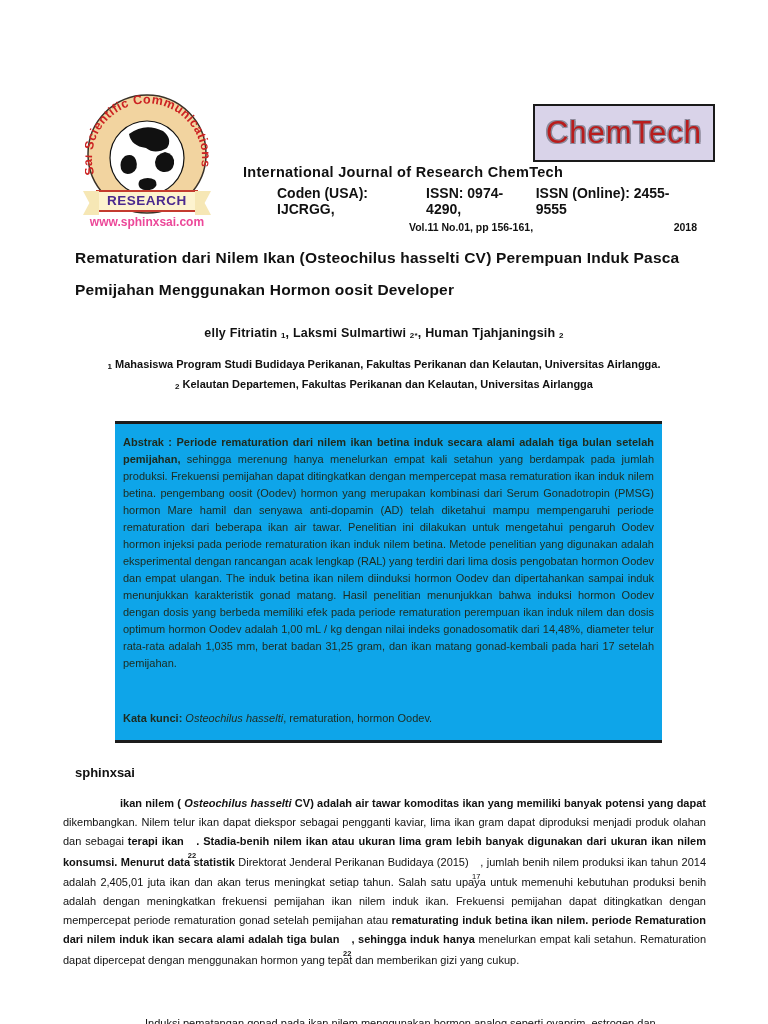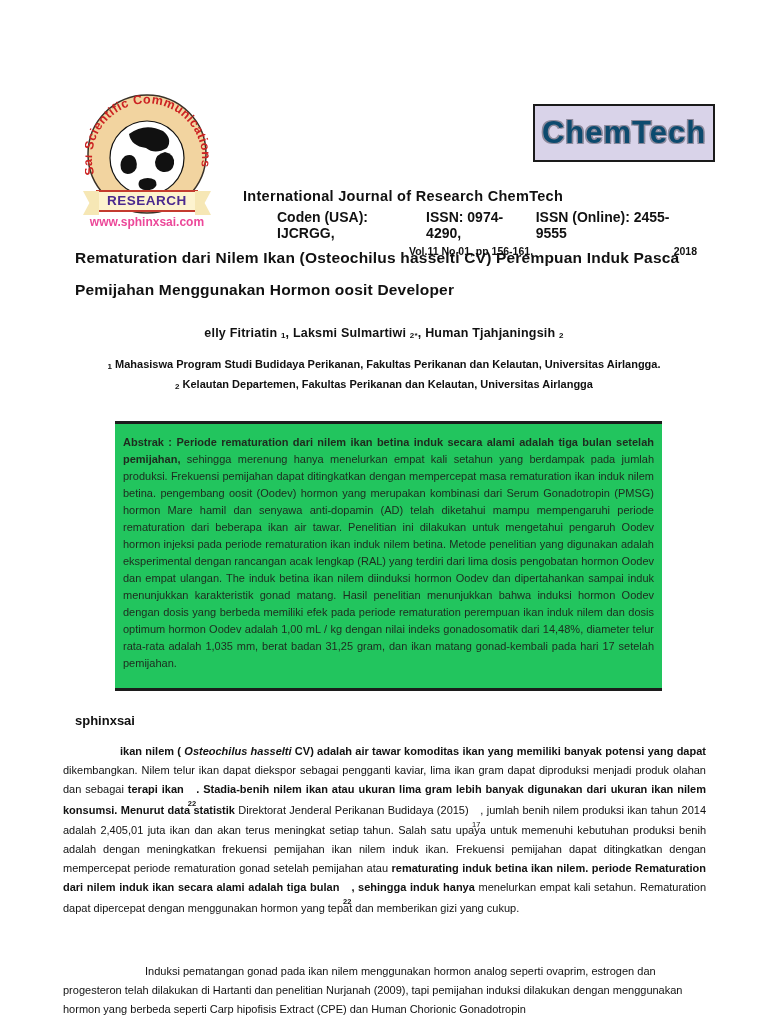--- a/index.html
+++ b/index.html
@@ -38,27 +38,27 @@
   .logo-url { margin-top: 3px; color: #ec4899; font-weight: bold; font-size: 12px; }
 
   .brand-box {
     position: absolute; right: 53px; top: 104px;
     width: 182px; height: 58px;
     background: #d9d3e9;
     border: 2px solid #1a1a1a;
     display: flex; align-items: center; justify-content: center;
   }
   .brand-text {
-    font-size: 31px; font-weight: bold; letter-spacing: 1px;
-    color: #0c4a6e;
+    font-size: 31px; font-weight: normal; letter-spacing: 1px;
+    color: #b91c1c;
     text-shadow: -1.4px -1.4px 0 #8d8a9c, 1.4px -1.4px 0 #8d8a9c,
                  -1.4px 1.4px 0 #8d8a9c, 1.4px 1.4px 0 #8d8a9c;
   }
 
-  .journal-info { position: absolute; left: 243px; top: 188px; width: 456px; }
+  .journal-info { position: absolute; left: 243px; top: 164px; width: 456px; }
   .journal-title { font-size: 14.5px; font-weight: bold; letter-spacing: 0.3px; }
   .journal-meta {
     display: flex; justify-content: space-between;
     font-size: 14px; font-weight: bold;
     margin-top: 5px; padding-left: 34px; padding-right: 2px;
   }
   .journal-vol {
     position: relative; text-align: center;
     font-size: 10.5px; font-weight: bold; margin-top: 4px;
   }
@@ -74,21 +74,21 @@
     margin-top: 20px; text-align: center;
     font-size: 12.5px; font-weight: bold; letter-spacing: 0.2px;
   }
   .authors sub, .affil sub { font-size: 8px; position: relative; top: 1px; vertical-align: baseline; }
   .affils { margin-top: 15px; font-size: 11px; font-weight: bold; line-height: 19px; }
   .affil { text-align: center; max-width: 560px; margin: 0 auto; }
 
   
   .abstract-box {
     margin: 26px 0 0 115px; width: 547px;
-    background: #22c55e;
+    background: #0ea5e9;
     border-top: 3px solid #1c1c1c;
     border-bottom: 3px solid #1c1c1c;
     padding: 10px 8px 16px 8px;
   }
   .abstract-text {
     font-size: 11px; line-height: 17px; text-align: justify; color: #1e2a1e;
   }
   .keywords { margin-top: 40px; font-size: 11px; color: #1e2a1e; }
 
   
@@ -155,20 +155,21 @@
 
   <div class="authors"><span>elly Fitriatin </span><sub>1</sub><span>, </span><span>Laksmi Sulmartiwi </span><sub>2*</sub><span>, </span><span>Human Tjahjaningsih </span><sub>2</sub></div>
 
   <div class="affils">
     <div class="affil"><sub>1</sub><span> Mahasiswa Program Studi Budidaya Perikanan, Fakultas Perikanan dan Kelautan, Universitas Airlangga.</span></div>
     <div class="affil"><sub>2</sub><span> Kelautan Departemen, Fakultas Perikanan dan Kelautan, Universitas Airlangga</span></div>
   </div>
 
   <section class="abstract-box">
     <p class="abstract-text"><b class="seg">Abstrak : </b><b class="seg">Periode rematuration dari nilem ikan betina induk secara alami adalah tiga bulan setelah pemijahan,</b><span> sehingga merenung hanya menelurkan empat kali setahun yang berdampak pada jumlah produksi. Frekuensi pemijahan dapat ditingkatkan dengan mempercepat masa rematuration ikan induk nilem betina. pengembang oosit (Oodev) hormon yang merupakan kombinasi dari Serum Gonadotropin (PMSG) hormon Mare hamil dan senyawa anti-dopamin (AD) telah diketahui mampu mempengaruhi periode rematuration dari beberapa ikan air tawar. Penelitian ini dilakukan untuk mengetahui pengaruh Oodev hormon injeksi pada periode rematuration ikan induk nilem betina. Metode penelitian yang digunakan adalah eksperimental dengan rancangan acak lengkap (RAL) yang terdiri dari lima dosis pengobatan hormon Oodev dan empat ulangan. The induk betina ikan nilem diinduksi hormon Oodev dan dipertahankan sampai induk menunjukkan karakteristik gonad matang. Hasil penelitian menunjukkan bahwa induksi hormon Oodev dengan dosis yang berbeda memiliki efek pada periode rematuration perempuan ikan induk nilem dan dosis optimum hormon Oodev adalah 1,00 mL / kg dengan nilai indeks gonadosomatik dari 14,48%, diameter telur rata-rata adalah 1,035 mm, berat badan 31,25 gram, dan ikan matang gonad-kembali pada hari 17 setelah pemijahan.</span></p>
+    <p class="keywords"><b class="seg">Kata kunci: </b><i>Osteochilus hasselti</i><span>, rematuration, hormon Oodev.</span></p>
   </section>
 
   <h2 class="section-heading">sphinxsai</h2>
 
   <p class="body-para indent1"><b class="seg"><span>ikan nilem ( </span><i>Osteochilus hasselti</i><span> CV) adalah air tawar komoditas ikan yang memiliki banyak potensi yang dapat</span></b><span> dikembangkan. Nilem telur ikan dapat diekspor sebagai pengganti kaviar, lima ikan gram dapat diproduksi menjadi produk olahan dan sebagai </span><b class="seg"><span>terapi ikan </span><sub>22</sub><span>. Stadia-benih nilem ikan atau ukuran lima gram lebih banyak digunakan dari ukuran ikan nilem konsumsi. Menurut data statistik </span></b><span>Direktorat Jenderal Perikanan Budidaya (2015) </span><sub>17</sub><span>, jumlah benih nilem produksi ikan tahun 2014 adalah 2,405,01 juta ikan dan akan terus meningkat setiap tahun. Salah satu upaya untuk memenuhi kebutuhan produksi benih adalah dengan meningkatkan frekuensi pemijahan ikan nilem induk ikan. Frekuensi pemijahan dapat ditingkatkan dengan mempercepat periode rematuration gonad setelah pemijahan atau </span><b class="seg"><span>rematurating induk betina ikan nilem. periode Rematuration dari nilem induk ikan secara alami adalah tiga bulan </span><sub>22</sub><span>, sehingga induk hanya </span></b><span>menelurkan empat kali setahun. Rematuration dapat dipercepat dengan menggunakan hormon yang tepat dan memberikan gizi yang cukup.</span></p>
 
   <p class="body-para indent2">Induksi pematangan gonad pada ikan nilem menggunakan hormon analog seperti ovaprim, estrogen dan progesteron telah dilakukan di Hartanti dan penelitian Nurjanah (2009), tapi pemijahan induksi dilakukan dengan menggunakan hormon yang berbeda seperti Carp hipofisis Extract (CPE) dan Human Chorionic Gonadotropin</p>
 
 </div>
 

